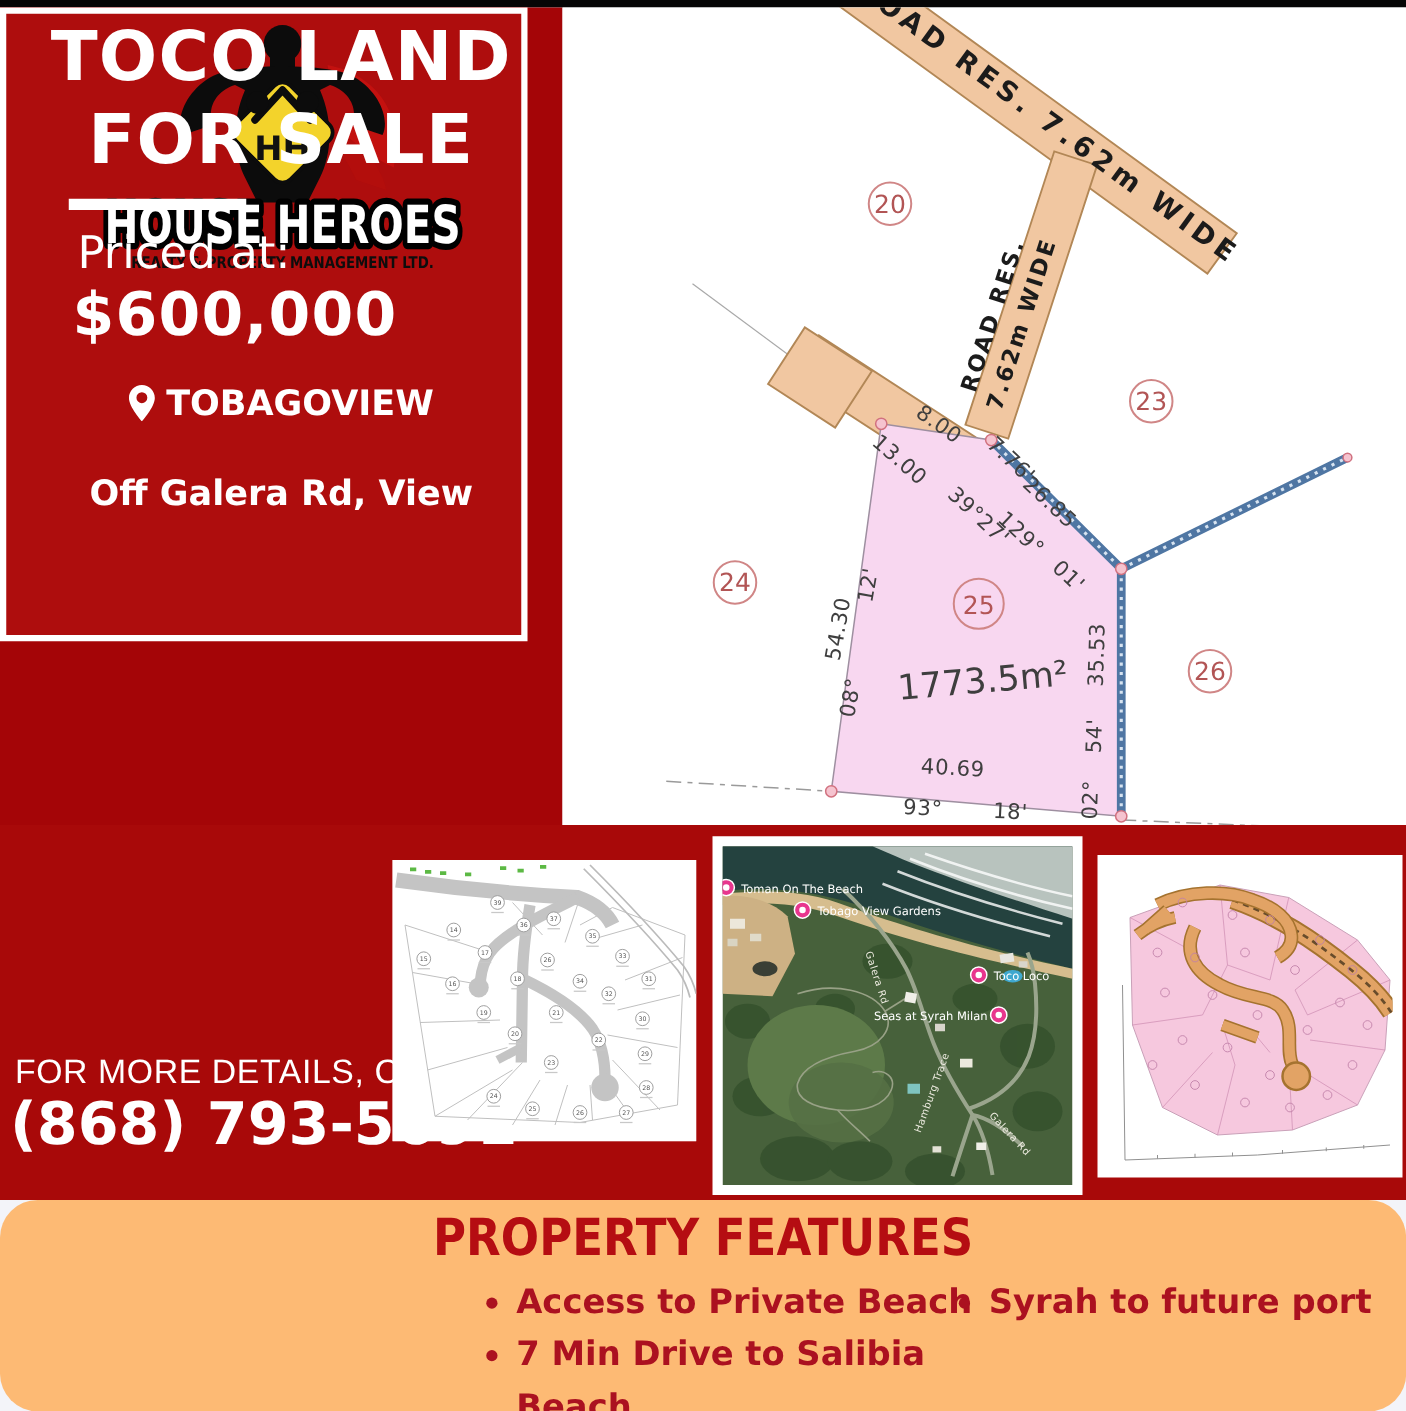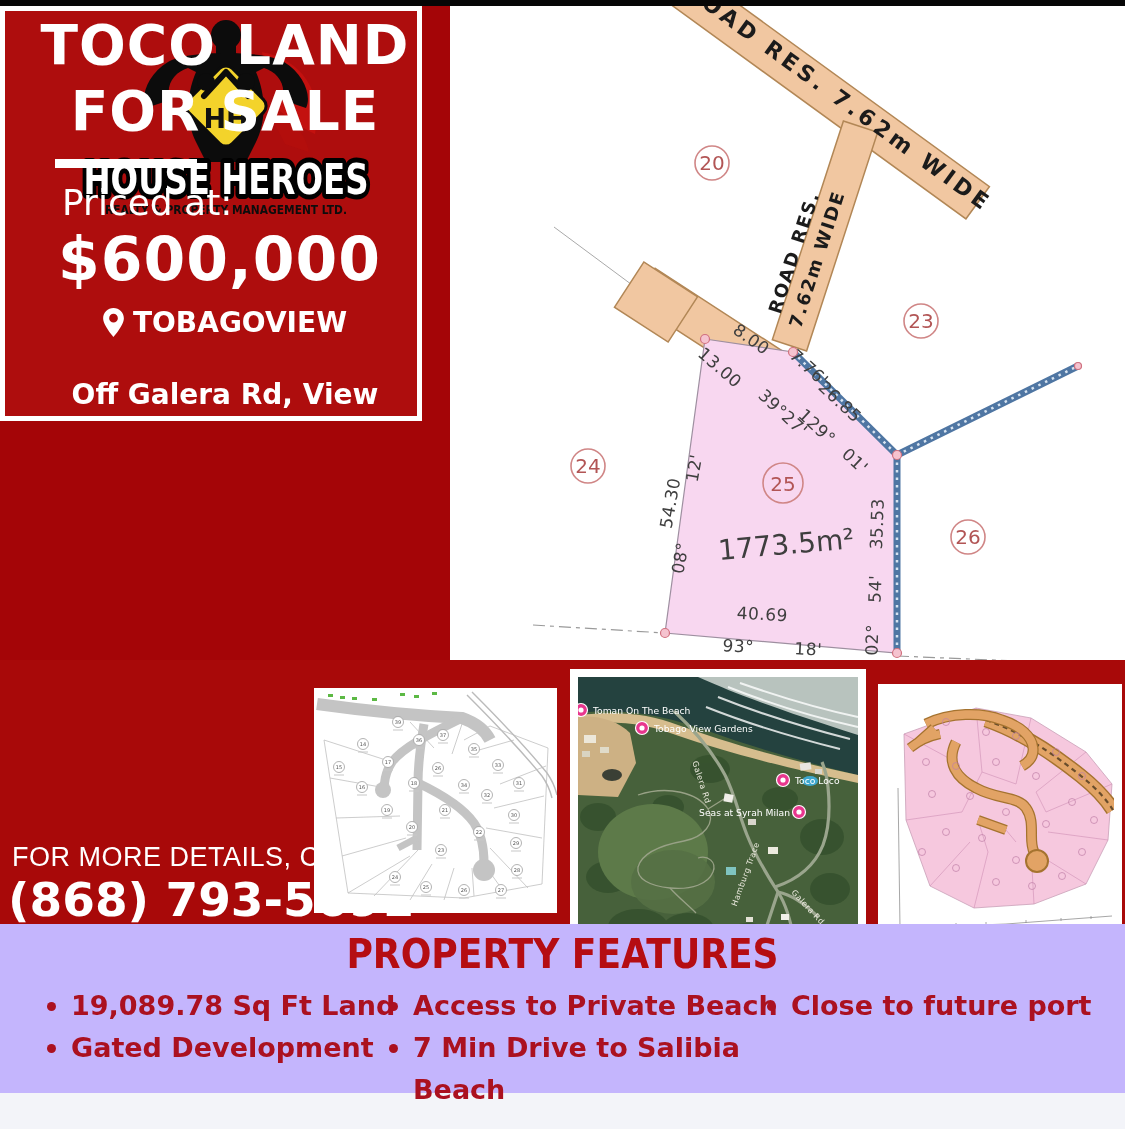--- a/index.html
+++ b/index.html
@@ -4,32 +4,32 @@
 <style>
   html,body{margin:0;padding:0;}
   body{width:1125px;height:1129px;position:relative;overflow:hidden;
        font-family:"DejaVu Sans",sans-serif;background:#f3f4f9;}
   .abs{position:absolute;}
   
   .top-black{left:0;top:0;width:1125px;height:6px;background:#060606;}
   .left-panel{left:0;top:6px;width:450px;height:654px;background:#a40507;}
   .plan-panel{left:450px;top:6px;width:675px;height:654px;background:#ffffff;}
   .mid-band{left:0;top:660px;width:1125px;height:300px;background:#a80909;}
-  .features{left:0;top:924px;width:1125px;height:169px;background:#c4b5fd;}
+  .features{left:0;top:960px;width:1125px;height:169px;background:#fdba74;border-radius:30px;}
   
   .logo-svg{left:0;top:2px;width:450px;height:230px;}
   
-  .sale-box{left:8px;top:234px;width:422px;height:415px;background:#ae0d0d;
+  .sale-box{left:8px;top:234px;width:422px;height:507px;background:#ae0d0d;
             border:5px solid #ffffff;box-sizing:border-box;}
   .sale-box .ttl{position:absolute;left:0;width:100%;text-align:center;color:#fff;
                  font-weight:800;font-size:55px;letter-spacing:1px;line-height:1;}
   .t1{top:12px;} .t2{top:78px;font-size:52px;}
   .divider{position:absolute;left:55px;top:153px;width:142px;height:9px;background:#fff;}
   .priced{position:absolute;left:62px;top:176px;color:#fff;font-size:36px;font-weight:400;}
-  .price{position:absolute;left:58px;top:218px;color:#fff;font-size:60px;font-weight:800;letter-spacing:1px;}
+  .price{position:absolute;left:58px;top:218px;color:#fff;font-size:48px;font-weight:800;letter-spacing:1px;}
   .locrow{position:absolute;left:0;top:300px;width:100%;display:flex;justify-content:center;
           align-items:center;gap:9px;color:#fff;font-size:28px;font-weight:bold;}
   .addr{position:absolute;left:0;width:100%;text-align:center;color:#fff;font-size:28px;font-weight:bold;}
   .a1{top:336px;} .a2{top:372px;}
   
   .contact-label{left:12px;top:182px;color:#fff;font-size:27px;font-weight:400;
                  font-family:"Liberation Sans",sans-serif;letter-spacing:.5px;}
   .contact-phone{left:8px;top:212px;color:#fff;font-size:47px;font-weight:bold;letter-spacing:0;}
   
   .img-box{background:#fff;}
@@ -451,25 +451,21 @@
         <path d="M14,236 L120,232 L226,224"></path>
         <path d="M12,96 L14,236"></path>
         <path d="M40,235 l0,-3 M70,234 l0,-3 M100,233 l0,-3 M140,231 l0,-3 M175,229 l0,-3 M205,227 l0,-3"></path>
       </g>
     </svg>
   </div>
 </div>
 
 <div class="abs features">
   <div class="abs feat-title">PROPERTY FEATURES</div>
-  <div class="feat-col fc1">
-    <div class="feat">19,089.78 Sq Ft Land</div>
-    <div class="feat">Gated Development</div>
-  </div>
   <div class="feat-col fc2">
     <div class="feat">Access to Private Beach</div>
     <div class="feat">7 Min Drive to Salibia</div>
     <div class="feat cont">Beach</div>
   </div>
   <div class="feat-col fc3">
-    <div class="feat">Close to future port</div>
+    <div class="feat">Syrah to future port</div>
   </div>
 </div>
 
 </body></html>

